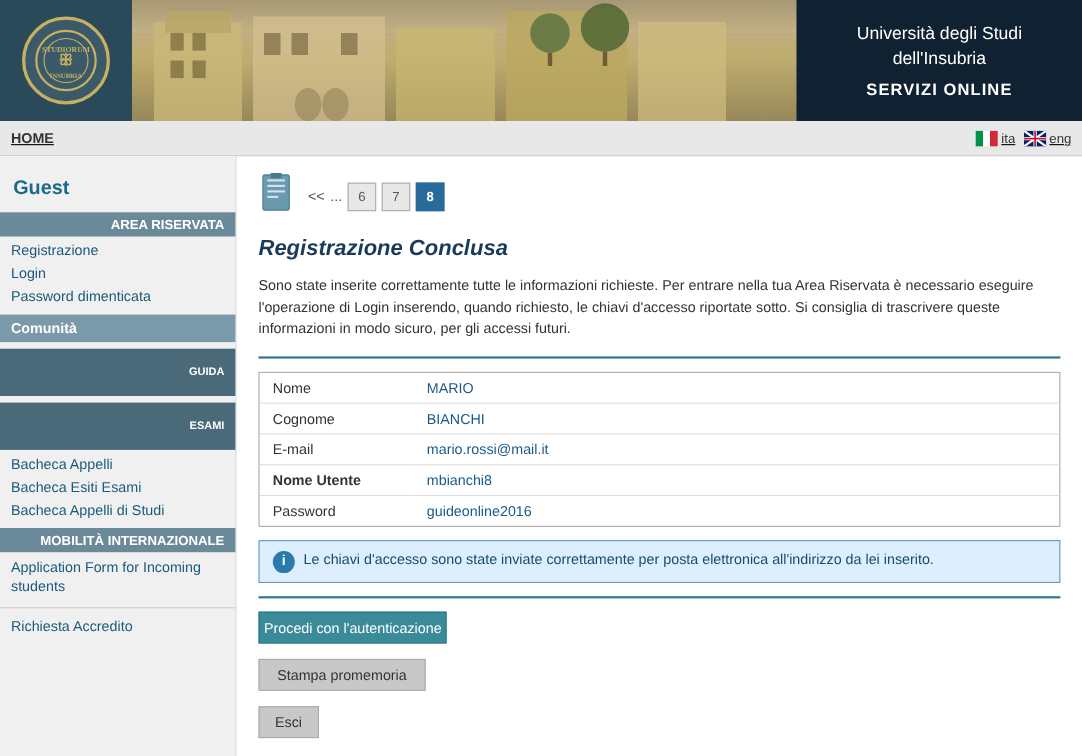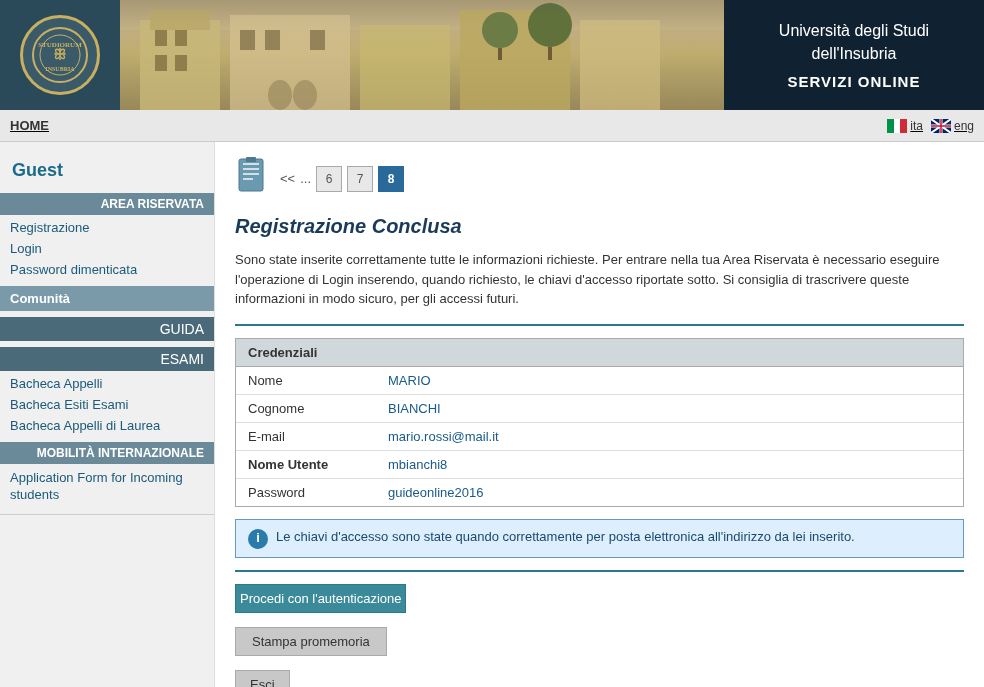--- a/index.html
+++ b/index.html
@@ -145,23 +145,23 @@
       color: #fff;
       padding: 5px 10px;
       font-size: 13px;
       margin: 6px 0 4px;
       font-weight: bold;
     }
     .sidebar-section-header-dark {
       background: #4a6a7a;
       color: #fff;
       text-align: right;
-      padding: 4px 10px;
-      font-size: 14px;
-      font-weight: normal;
+      padding: 16px 10px;
+      font-size: 10px;
+      font-weight: bold;
       margin-bottom: 2px;
       margin-top: 6px;
     }
     .sidebar-section-internazionale {
       background: #6a8a9a;
       color: #fff;
       text-align: right;
       padding: 4px 10px;
       font-size: 12px;
       font-weight: bold;
@@ -428,26 +428,27 @@
     <div class="sidebar-item">Registrazione</div>
     <div class="sidebar-item">Login</div>
     <div class="sidebar-item">Password dimenticata</div>
 
     <div class="sidebar-comunita">Comunità</div>
 
     <div class="sidebar-section-header-dark">GUIDA</div>
     <div class="sidebar-section-header-dark">ESAMI</div>
     <div class="sidebar-item">Bacheca Appelli</div>
     <div class="sidebar-item">Bacheca Esiti Esami</div>
-    <div class="sidebar-item">Bacheca Appelli di Laurea</div>
+    <div class="sidebar-item">Bacheca Appelli di Studi</div>
 
     <div class="sidebar-section-internazionale">MOBILITÀ INTERNAZIONALE</div>
     <div class="sidebar-item-active">Application Form for Incoming students</div>
 
     <hr class="sidebar-divider">
+    <div class="sidebar-item">Richiesta Accredito</div>
   </div>
 
   <div class="content">
 
     <div class="wizard-bar">
       <div class="wizard-icon">
         <svg width="32" height="36" viewBox="0 0 32 36">
           <rect x="4" y="2" width="24" height="32" rx="2" fill="#6a9ab0" stroke="#4a7a90" stroke-width="1"></rect>
           <rect x="8" y="6" width="16" height="2" fill="#fff" opacity="0.7"></rect>
           <rect x="8" y="11" width="16" height="2" fill="#fff" opacity="0.7"></rect>
@@ -463,21 +464,20 @@
       <div class="wizard-step active">8</div>
     </div>
 
     <div class="page-title">Registrazione Conclusa</div>
 
     <div class="description-text">Sono state inserite correttamente tutte le informazioni richieste. Per entrare nella tua Area Riservata è necessario eseguire l'operazione di Login inserendo, quando richiesto, le chiavi d'accesso riportate sotto. Si consiglia di trascrivere queste informazioni in modo sicuro, per gli accessi futuri.</div>
 
     <hr class="teal-divider">
 
     <div class="credentials-box">
-      <div class="credentials-header">Credenziali</div>
       <table class="credentials-table">
         <tbody>
             <tr>
           <td class="label-col">Nome</td>
           <td class="value-col">MARIO</td>
         </tr>
         <tr>
           <td class="label-col">Cognome</td>
           <td class="value-col">BIANCHI</td>
         </tr>
@@ -492,21 +492,21 @@
         <tr>
           <td class="label-col">Password</td>
           <td class="value-col">guideonline2016</td>
         </tr>
       </tbody>
         </table>
     </div>
 
     <div class="info-box">
       <div class="info-icon">i</div>
-      <span>Le chiavi d'accesso sono state quando correttamente per posta elettronica all'indirizzo da lei inserito.</span>
+      <span>Le chiavi d'accesso sono state inviate correttamente per posta elettronica all'indirizzo da lei inserito.</span>
     </div>
 
     <hr class="teal-divider">
 
     <div class="button-row">
       <button class="btn-teal">Procedi con l'autenticazione</button>
     </div>
     <div class="button-row">
       <button class="btn-gray">Stampa promemoria</button>
     </div>

